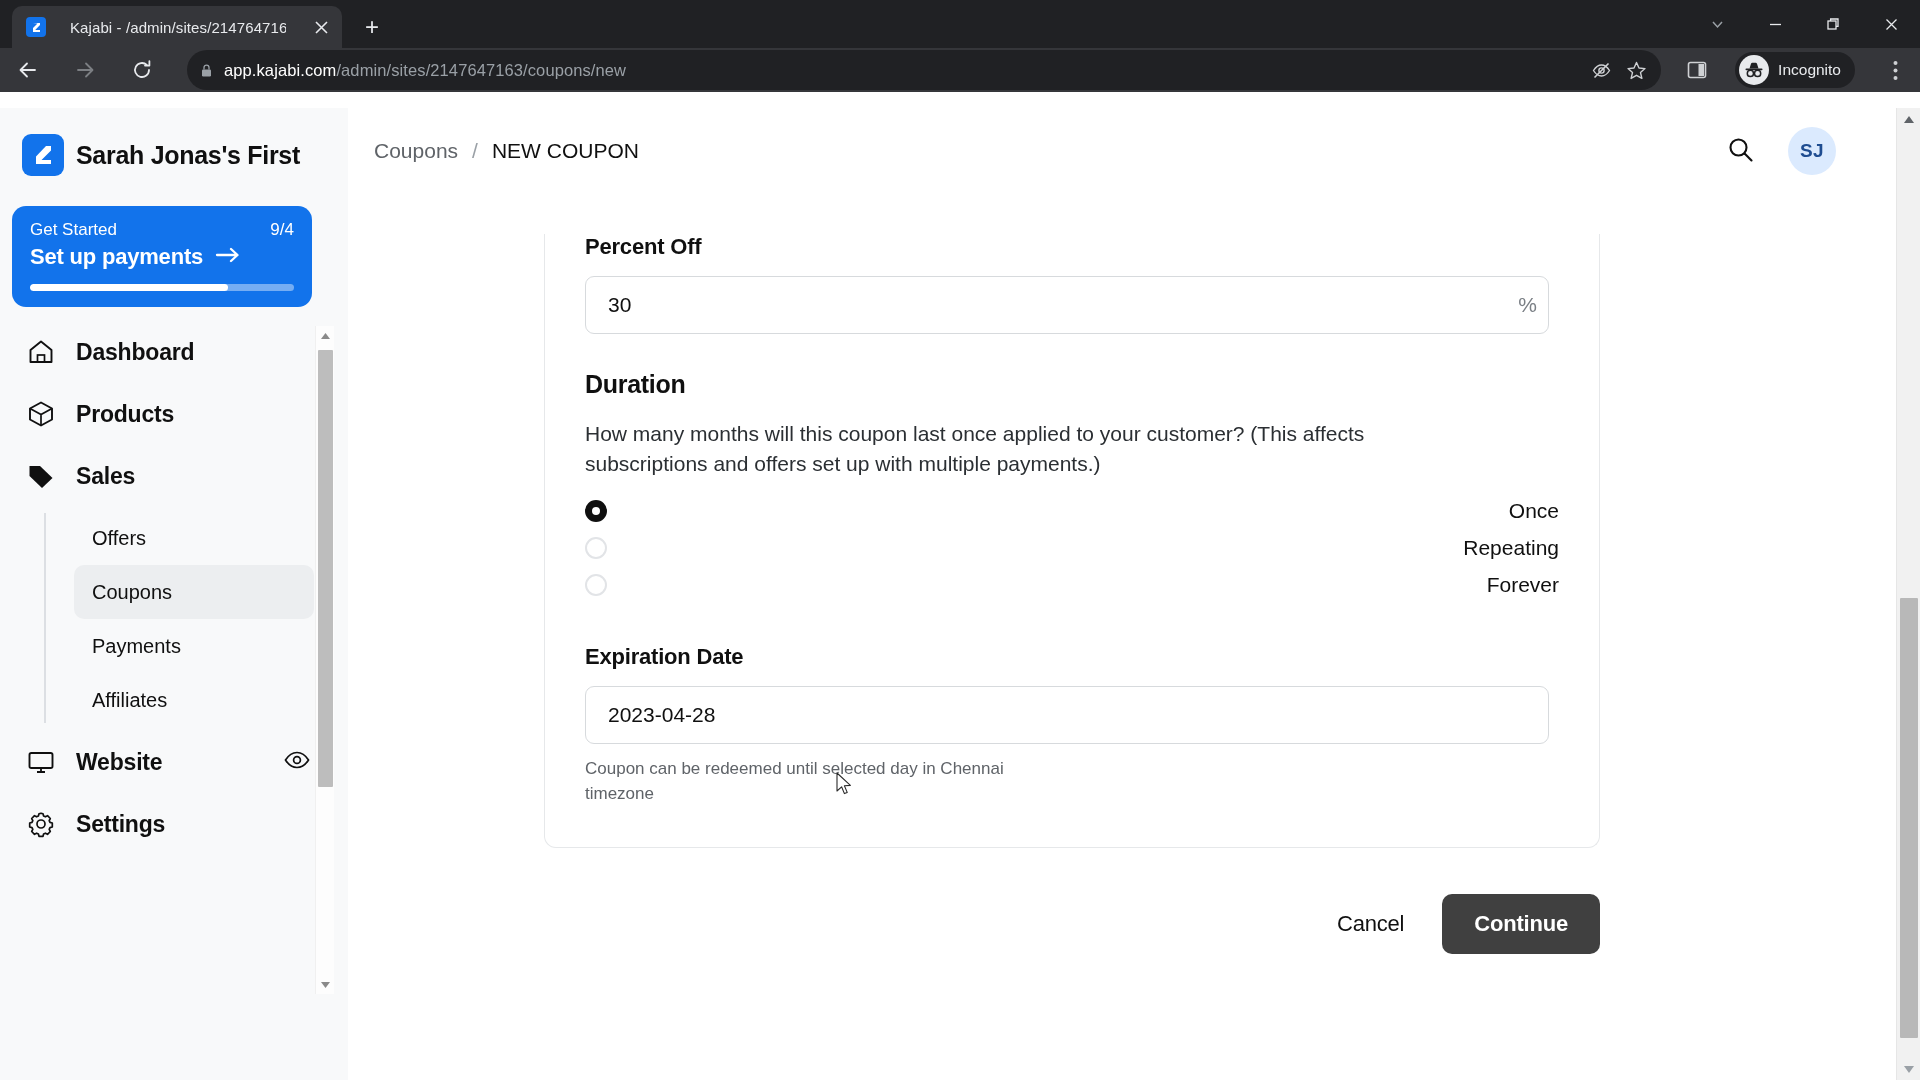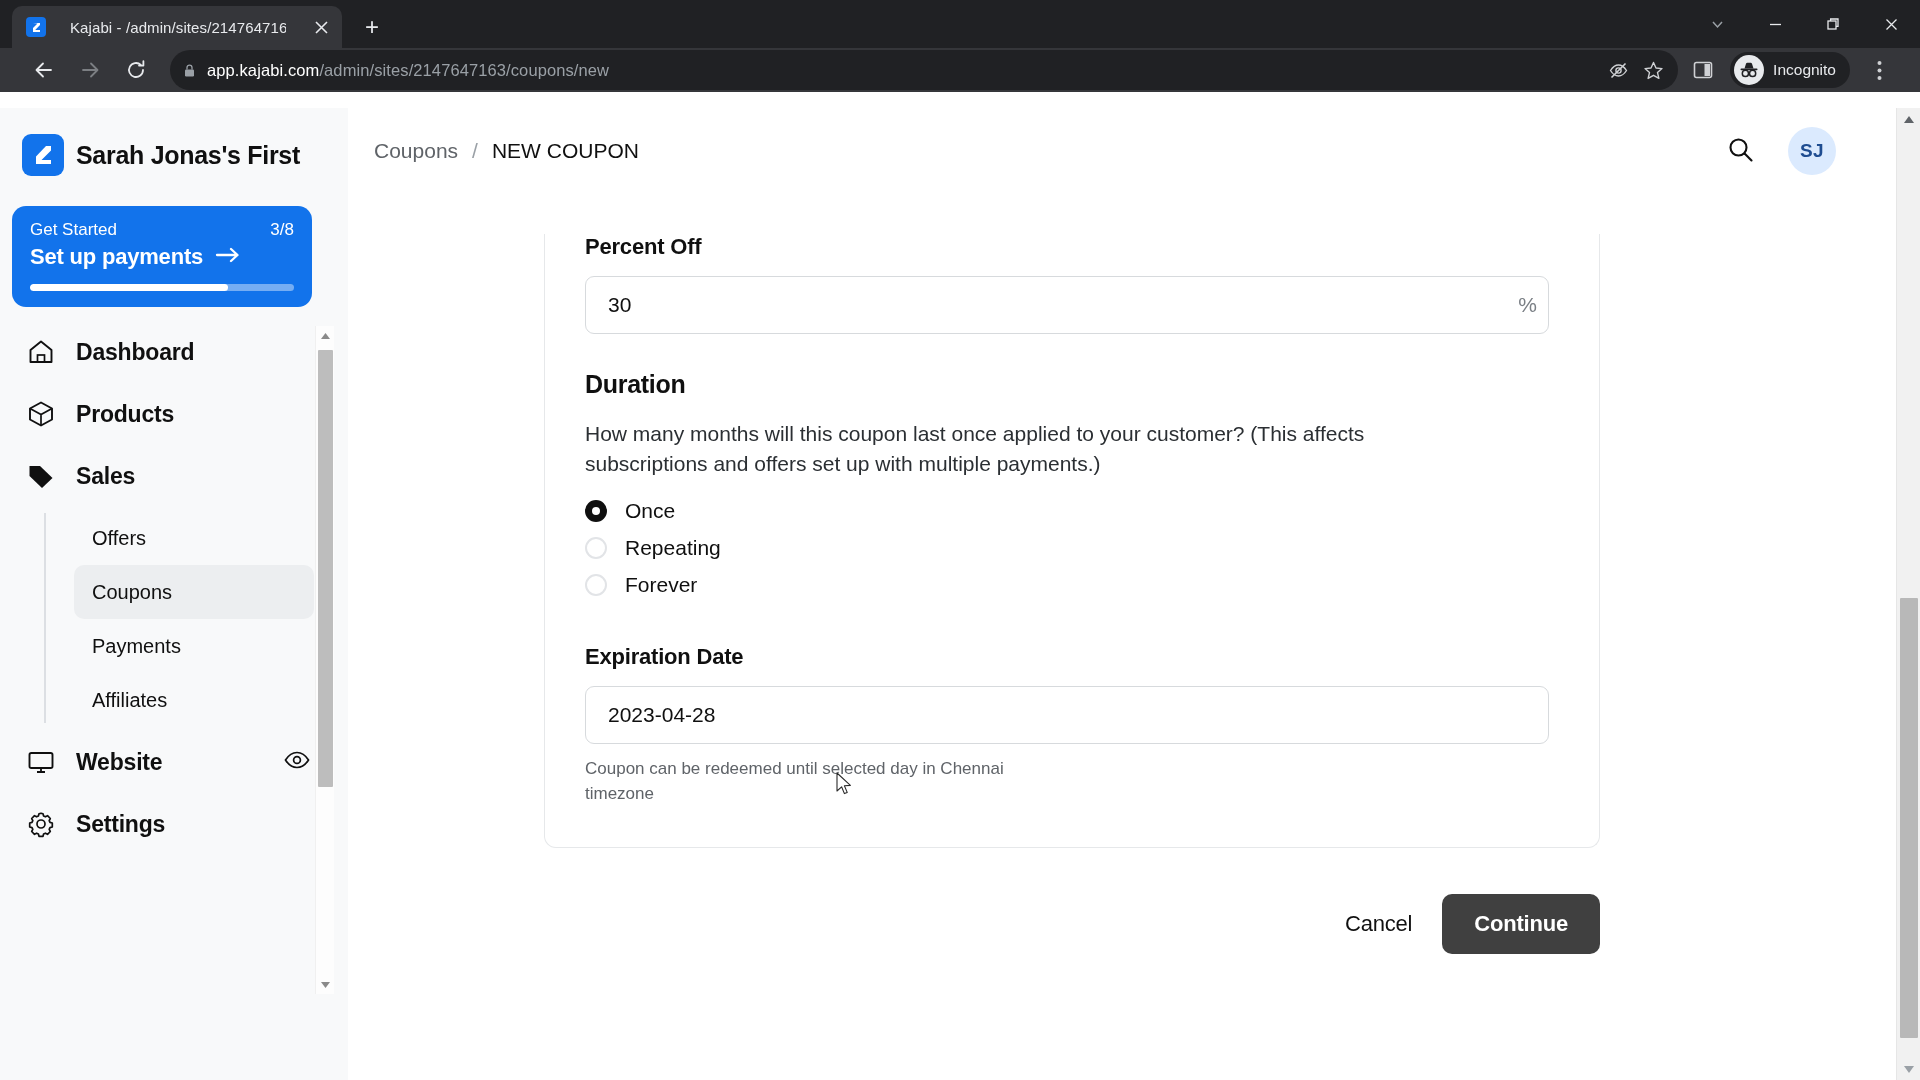--- a/index.html
+++ b/index.html
@@ -47,21 +47,21 @@
     position: absolute; right: 0; top: 0; height: 48px;
     display: flex; align-items: center;
   }
   .winbtn {
     width: 58px; height: 42px; display:flex; align-items:center; justify-content:center;
     color: #cfd1d4;
   }
 
   .toolbar {
     height: 44px; background: #35363a;
-    display: flex; align-items: center; padding: 0 24px; gap: 6px;
+    display: flex; align-items: center; padding: 0 8px; gap: 17px;
   }
   .navbtn {
     width: 40px; height: 40px; border-radius: 50%;
     display:flex; align-items:center; justify-content:center; color:#e8eaed;
     flex: 0 0 auto;
   }
   .navbtn.disabled { color: #7c7f83; }
   .omnibox {
     flex: 1; height: 40px; background: #202124; border-radius: 20px;
     display:flex; align-items:center; padding: 0 12px; gap: 10px;
@@ -173,36 +173,36 @@
     background:#fff; font-family:"Liberation Sans", sans-serif; font-size: 21px; color: #101010;
     padding: 0 22px;
   }
   .suffix {
     position:absolute; right: 22px; top: 50%; transform: translateY(-50%);
     color:#7a7f85; font-size: 21px;
   }
   .section-title { font-size: 25px; font-weight: bold; color:#101010; margin-top: 36px; letter-spacing:-0.3px; }
   .help-text { font-size: 21px; color: #2b2f33; margin-top: 20px; line-height: 1.42; max-width: 900px; }
   .radio-group { margin-top: 14px; }
-  .radio-row { display:flex; align-items:center; gap: 18px; height: 37px; }
+  .radio-row { display:flex; align-items:center; gap: 18px; height: 37px; justify-content: space-between; }
   .radio {
     width: 22px; height: 22px; border-radius:50%; border: 2px solid #e2e4e7;
     background:#fff; flex:0 0 auto; position: relative;
   }
   .radio.checked { background: #101010; border-color:#101010; }
   .radio.checked:after {
     content:""; position:absolute; left:50%; top:50%; transform:translate(-50%,-50%);
     width: 8px; height: 8px; border-radius:50%; background:#fff;
   }
   .radio-label { font-size: 21px; color:#101010; }
   .hint { font-size: 17px; color:#5f6368; margin-top: 12px; line-height: 1.5; max-width: 440px; }
 
   .actions {
     width: 1056px; margin: 46px 0 0 196px;
-    display:flex; align-items:center; justify-content:flex-end; gap: 4px; padding-right: 0;
+    display:flex; align-items:center; justify-content:flex-end; gap: 12px; padding-right: 0;
   }
   .btn-cancel {
     background: transparent; border:none; font-family:"Liberation Sans", sans-serif;
     font-size: 22px; color:#101010; padding: 14px 26px; letter-spacing:-0.2px;
   }
   .btn-continue {
     background:#404040; border:none; border-radius: 10px; color:#fff;
     font-family:"Liberation Sans", sans-serif; font-size: 22px; font-weight: bold;
     padding: 17px 32px; letter-spacing:-0.2px;
   }
@@ -347,21 +347,21 @@
             <path d="M6 4 L6 22 L21 22 L21 18 L11.5 18 L21 8.5 L21 4 Z" fill="#ffffff"></path>
             <path d="M6 4 L6 14.5 L16 4 Z" fill="#1273eb"></path>
           </svg>
         </span>
         <span class="brand-name">Sarah Jonas's First</span>
       </div>
 
       <div class="getstarted">
         <div class="gs-top">
           <span class="gs-label">Get Started</span>
-          <span class="gs-count">3/8</span>
+          <span class="gs-count">9/4</span>
         </div>
         <div class="gs-action">
           <span class="gs-action-text">Set up payments</span>
           <span>
             <svg width="26" height="18" viewBox="0 0 26 18">
                 <path d="M2 9 H22 M16 3 L22.5 9 L16 15" stroke="#ffffff" stroke-width="2.3" fill="none" stroke-linecap="round" stroke-linejoin="round"></path>
               </svg>
           </span>
         </div>
         <div class="gs-bar">

